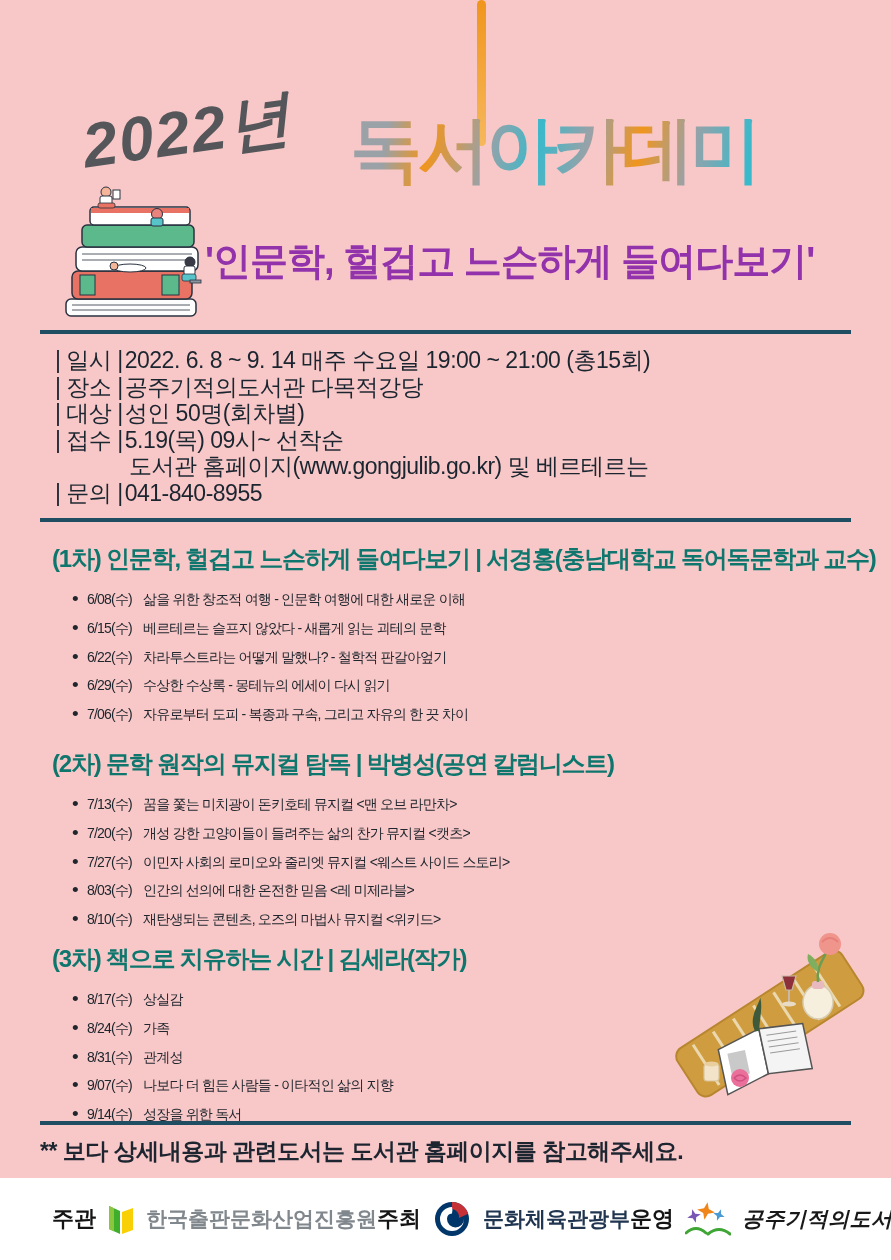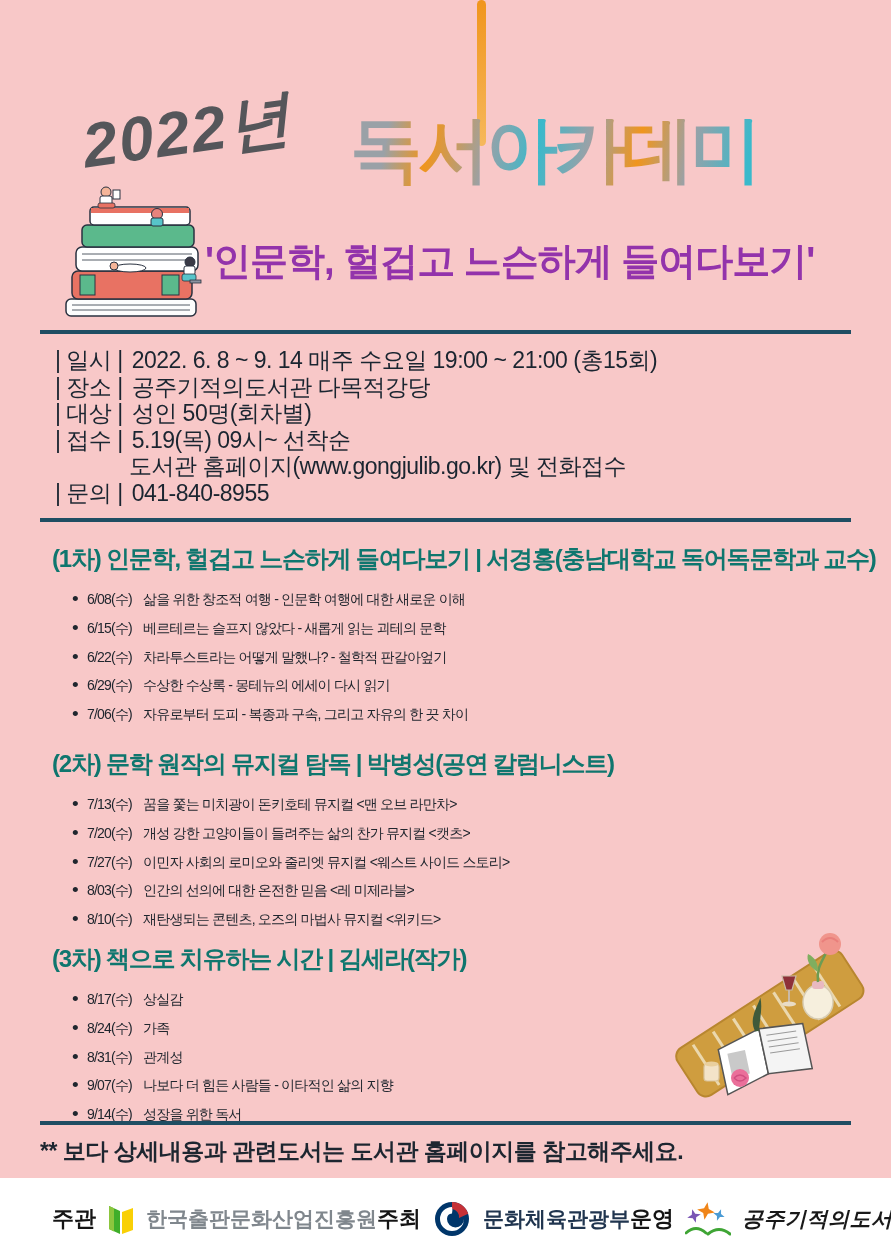--- a/index.html
+++ b/index.html
@@ -36,21 +36,21 @@
     font-size:38px; font-weight:bold; 
     color:#9333ab; letter-spacing:-1px; white-space:nowrap;
   }
   
   .divider{ position:absolute; left:40px; right:40px; height:4px; background:#1f4e63; }
   #divider1{ top:330px; } #divider2{ top:518px; } #divider3{ top:1121px; }
   
   .info{ position:absolute; left:55px; top:347px; font-size:23px; font-weight:500;
          color:#1a2530; letter-spacing:-0.5px; }
   .info-row{ display:flex; line-height:26.5px; white-space:nowrap; }
-  .info-label{ margin-right:9px;text-align:right; }
+  .info-label{ margin-right:2px;text-align:right; }
   .info-row.cont{ padding-left:74px; }
   
   .session{ position:absolute; left:52px; right:36px; }
   #session1{ top:543px; } #session2{ top:748px; } #session3{ top:943px; }
   .session-heading{
     font-size:24px; font-weight:bold; color:#0f766e;
     letter-spacing:-1.2px; margin-bottom:10px; white-space:nowrap;
   }
   .session ul{ list-style:none; padding-left:20px; }
   .session li{
@@ -132,21 +132,21 @@
   </div>
   <div class="info-row">
     <span class="info-label">| 대상 |</span>
     <span class="info-value">성인 50명(회차별)</span>
   </div>
   <div class="info-row">
     <span class="info-label">| 접수 |</span>
     <span class="info-value">5.19(목) 09시~ 선착순</span>
   </div>
   <div class="info-row cont">
-    <span class="info-value">도서관 홈페이지(www.gongjulib.go.kr) 및 전화접수</span>
+    <span class="info-value">도서관 홈페이지(www.gongjulib.go.kr) 및 베르테르는</span>
   </div>
   <div class="info-row">
     <span class="info-label">| 문의 |</span>
     <span class="info-value">041-840-8955</span>
   </div>
 </div>
 
 <div class="divider" id="divider2"></div>
 
 <div class="session" id="session1">

